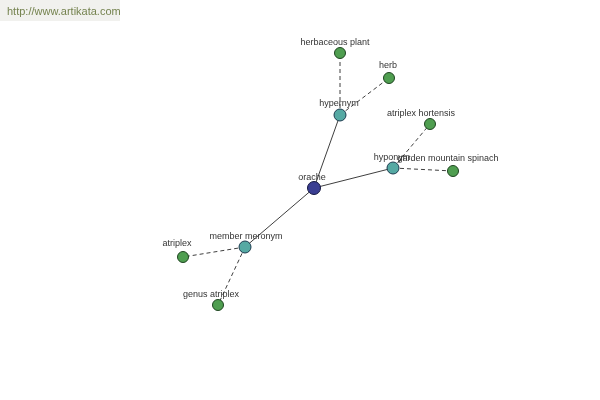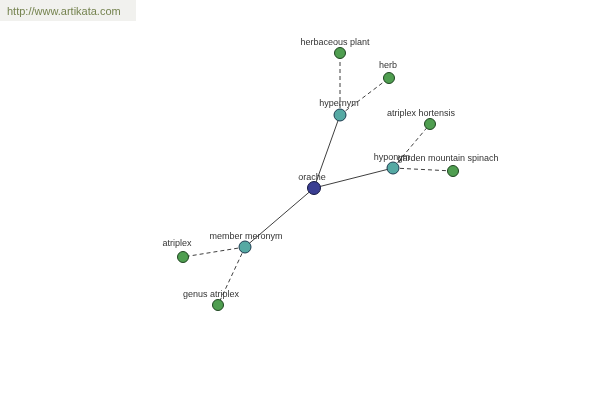--- a/index.html
+++ b/index.html
@@ -8,21 +8,21 @@
     width: 600px;
     height: 400px;
     background: #ffffff;
     overflow: hidden;
     font-family: "Liberation Sans", sans-serif;
   }
   .url-bar {
     position: absolute;
     left: 0;
     top: 0;
-    width: 136px;
+    width: 120px;
     height: 21px;
     background: #f1f1ee;
     display: flex;
     align-items: center;
   }
   .url-bar span {
     padding-left: 7px;
     font-size: 11px;
     color: #75834f;
     white-space: nowrap;

